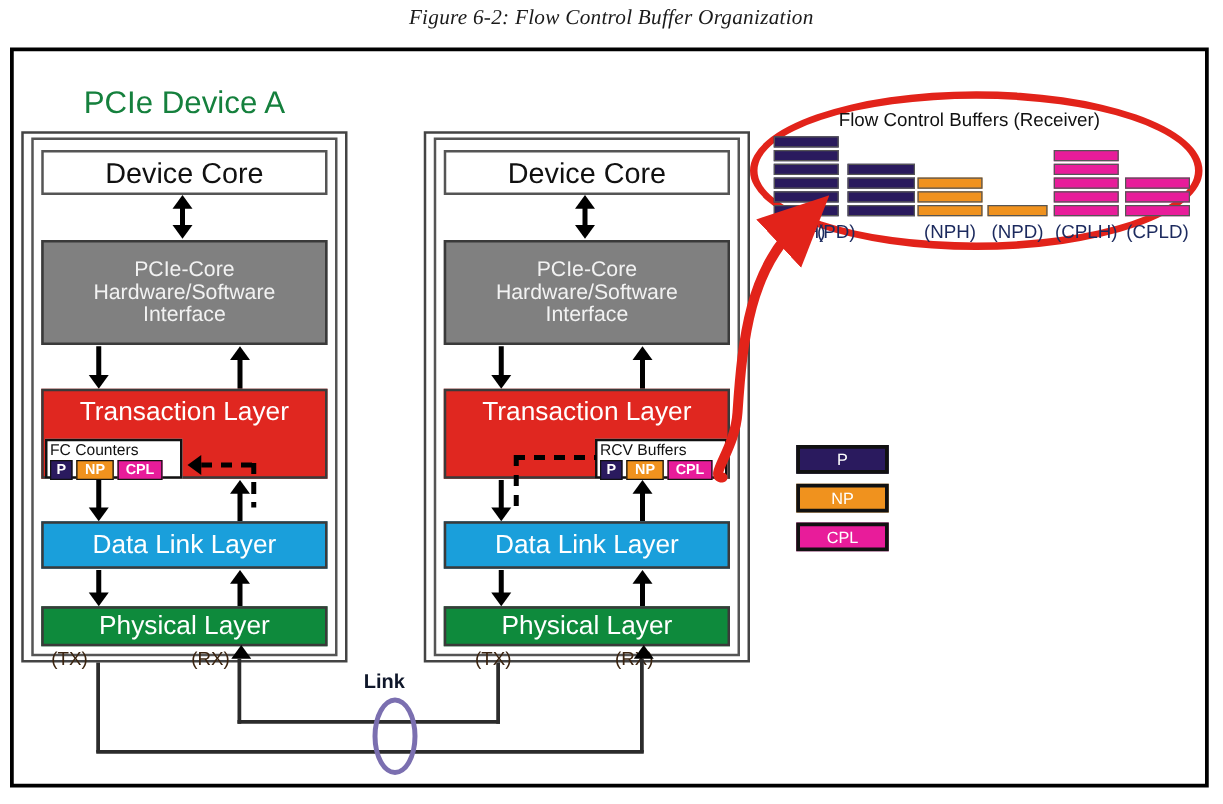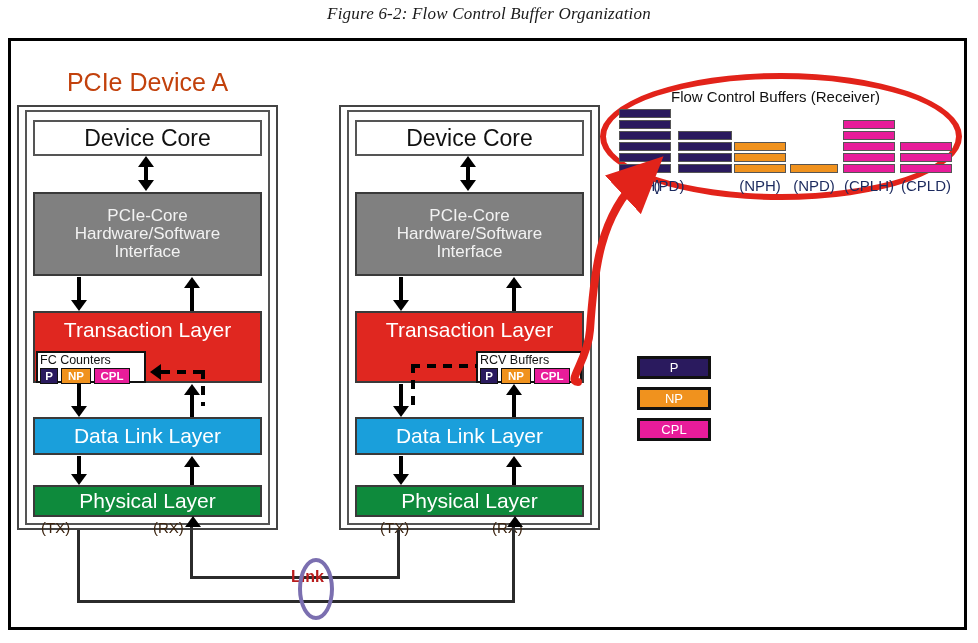--- a/index.html
+++ b/index.html
@@ -16,21 +16,21 @@
     font-size:17px;color:#1a1a1a;letter-spacing:.2px;
   }
 
   .frame{
     position:absolute;left:8px;top:38px;width:959px;height:592px;
     border:3px solid #000;box-sizing:border-box;background:#fff;
   }
 
   
   .dev-title{
-    position:absolute;font-size:25px;color:#c2410c;white-space:nowrap;
+    position:absolute;font-size:25px;color:#15803d;white-space:nowrap;
     text-align:center;
   }
 
   
   .dev-outer{
     position:absolute;border:2px solid #444;box-sizing:border-box;background:#fff;
   }
   .dev-inner{
     position:absolute;border:2px solid #555;box-sizing:border-box;background:#fff;
   }
@@ -69,21 +69,21 @@
   .arrow-down{border-top:11px solid #000;}
   .arrow-up{border-bottom:11px solid #000;}
   .arrow-left{position:absolute;width:0;height:0;border-top:8px solid transparent;border-bottom:8px solid transparent;border-right:11px solid #000;}
 
   .dash-h{position:absolute;height:4px;background:repeating-linear-gradient(to right,#000 0 9px,transparent 9px 16px);}
   .dash-v{position:absolute;width:4px;background:repeating-linear-gradient(to bottom,#000 0 9px,transparent 9px 16px);}
 
   .txrx{position:absolute;font-size:15px;color:#3b2410;white-space:nowrap;}
 
   
-  .link-label{position:absolute;font-size:16px;font-weight:bold;color:#b91c1c;margin-top:31px;}
+  .link-label{position:absolute;font-size:16px;font-weight:bold;color:#0f172a;}
   .link-ellipse{
     position:absolute;border:4px solid #7b6fb0;border-radius:50%;box-sizing:border-box;background:transparent;
   }
   .wire{position:absolute;background:#2b2b2b;}
 
   
   .fc-ellipse{
     position:absolute;border:6px solid #e2231a;border-radius:50%;box-sizing:border-box;background:transparent;
   }
   .fc-title{position:absolute;font-size:15px;color:#111;white-space:nowrap;}

